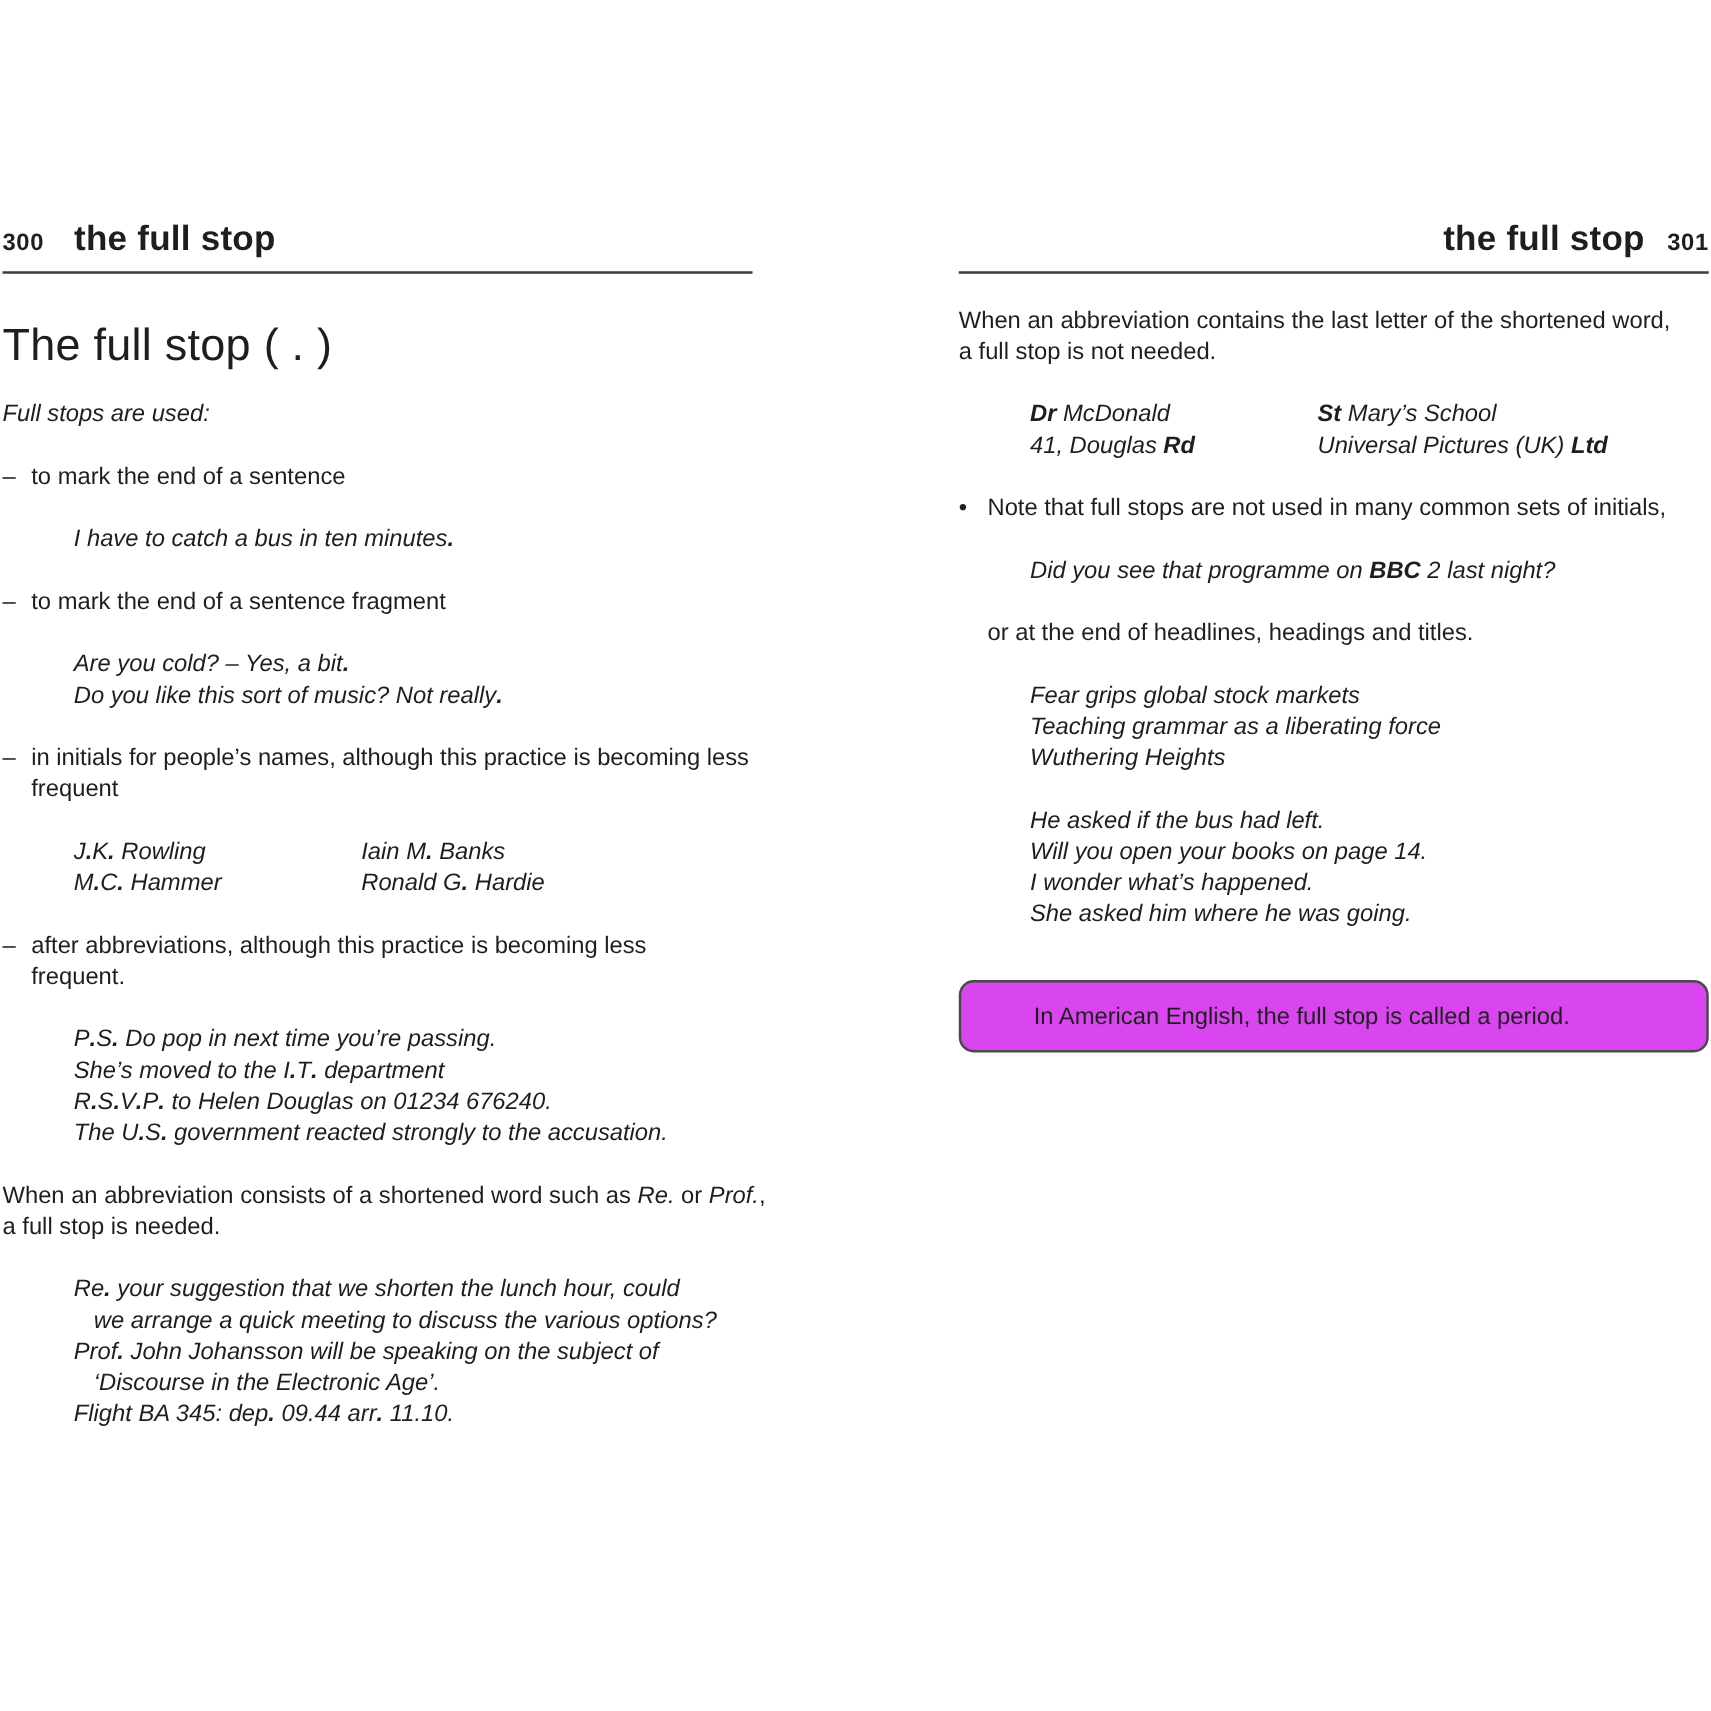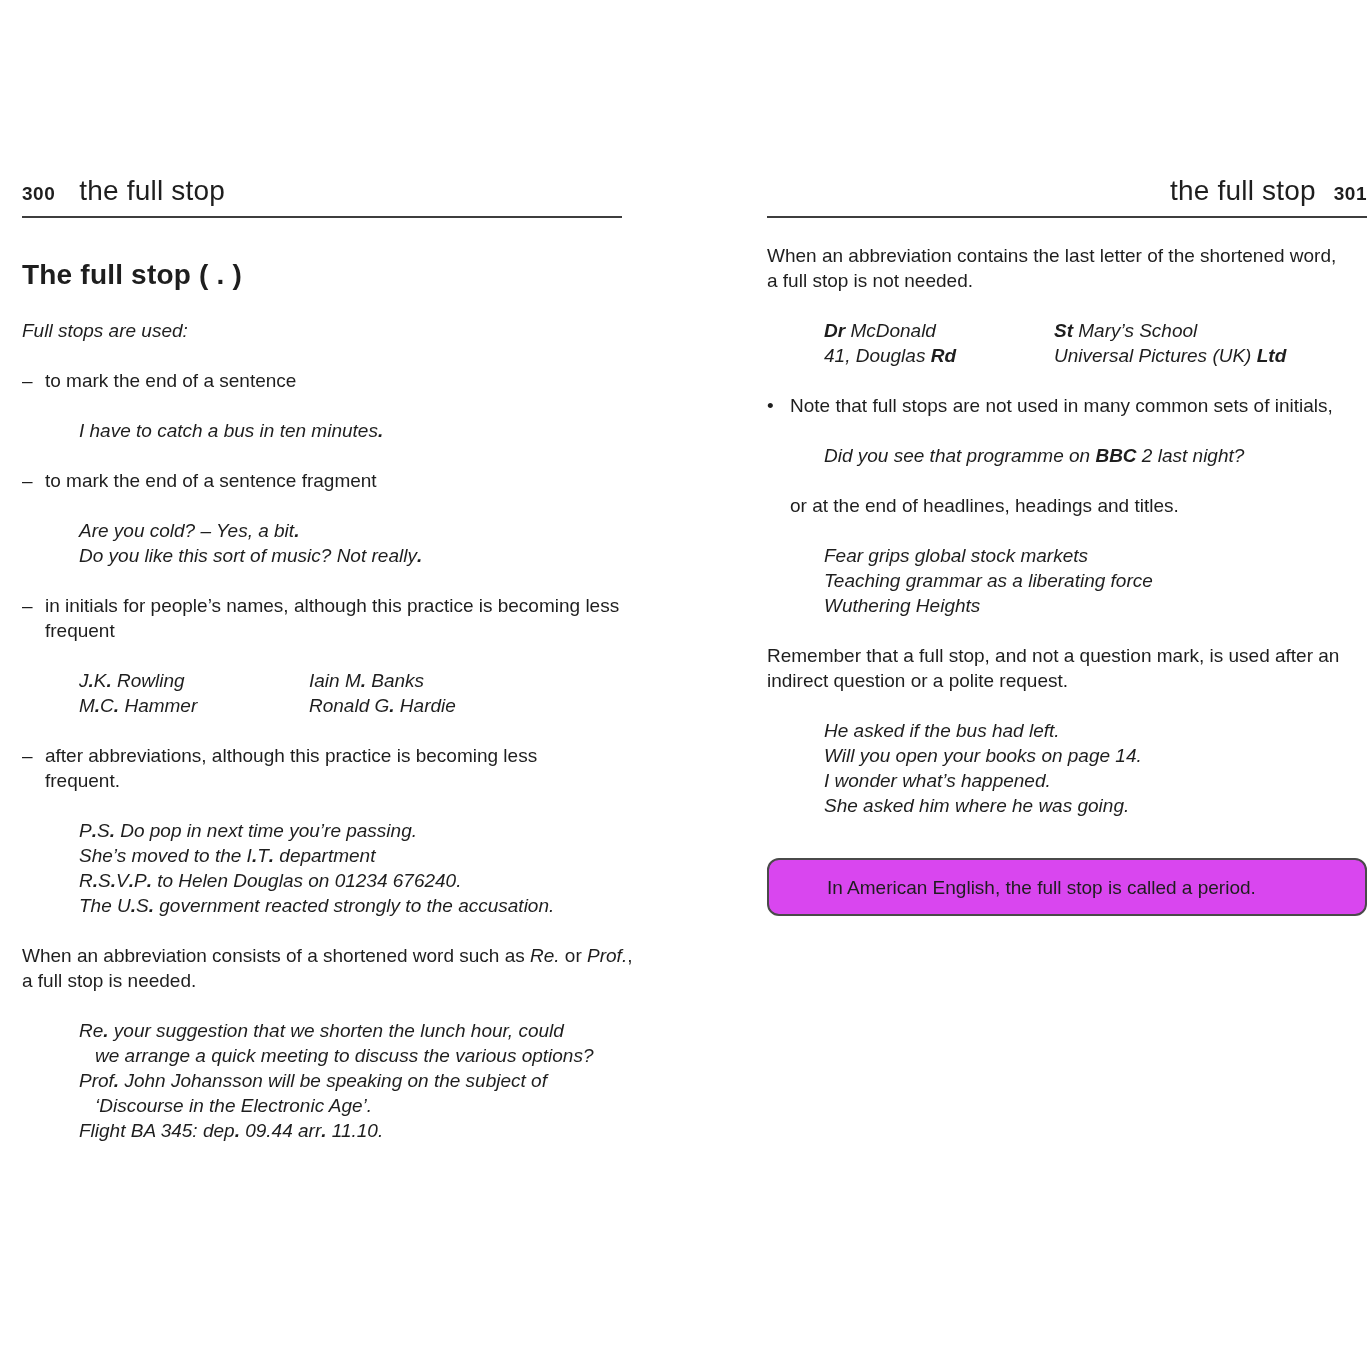--- a/index.html
+++ b/index.html
@@ -15,39 +15,39 @@
     background:#ffffff;
     overflow:hidden;
   }
   .col {
     position:absolute;
     top:178px;
     width:600px;
     font-size:19px;
     line-height:25px;
   }
-  .col.left  { left:22px; }
+  .col.left  { left:2px; }
   .col.right { left:767px; }
 
   .head {
     display:flex;
     align-items:baseline;
     gap:24px;
     padding-bottom:10px;
     border-bottom:2px solid #3d3d3d;
   }
   .head.right-align { justify-content:flex-end; gap:18px; }
   .pnum  { font-size:19px; font-weight:bold; letter-spacing:0.5px; }
-  .htitle{ font-size:28px; font-weight:normal; letter-spacing:0.2px; }
+  .htitle{ font-size:28px; font-weight:bold; letter-spacing:0.2px; }
 
   h1.section-heading {
     margin:40px 0 0 0;
-    font-size:28px;
+    font-size:36px;
     line-height:34px;
-    font-weight:bold;
+    font-weight:normal;
     letter-spacing:0.2px;
   }
   .intro { margin-top:26px;font-style:italic; }
 
   .blk { margin-top:25px; }
   .line { white-space:nowrap; }
 
   
   .row { display:flex; }
   .marker { flex:0 0 23px; }
@@ -176,24 +176,20 @@
           <div class="line"><span class="it">Did you see that programme on </span><span class="it bseg">BBC</span><span class="it"> 2 last night?</span></div>
         </div>
         <div class="blk para cont">
           <div class="line"><span class="rm">or at the end of headlines, headings and titles.</span></div>
         </div>
         <div class="blk example">
           <div class="line"><span class="it">Fear grips global stock markets</span></div>
           <div class="line"><span class="it">Teaching grammar as a liberating force</span></div>
           <div class="line"><span class="it">Wuthering Heights</span></div>
         </div>
-        <div class="blk para">
-          <div class="line"><span class="rm">Remember that a full stop, and not a question mark, is used after an</span></div>
-          <div class="line"><span class="rm">indirect question or a polite request.</span></div>
-        </div>
         <div class="blk example">
           <div class="line"><span class="it">He asked if the bus had left.</span></div>
           <div class="line"><span class="it">Will you open your books on page 14.</span></div>
           <div class="line"><span class="it">I wonder what’s happened.</span></div>
           <div class="line"><span class="it">She asked him where he was going.</span></div>
         </div>
       </div>
     <div class="note-box">
       <span class="rm">In American English, the full stop is called a period.</span>
     </div>

